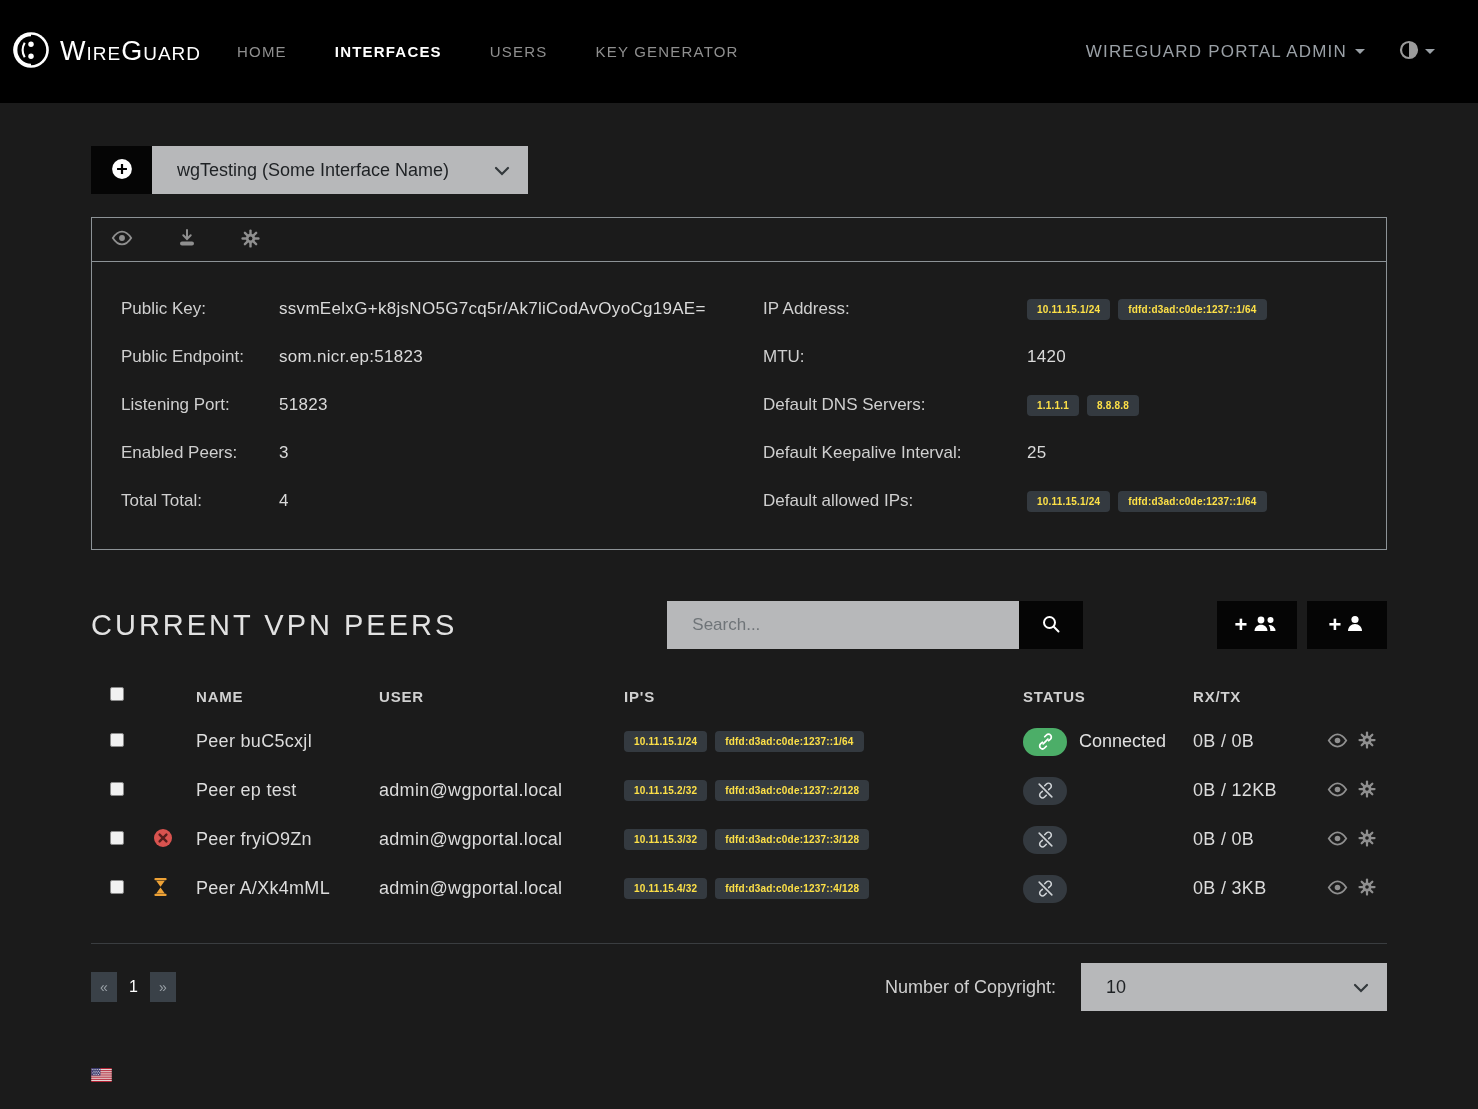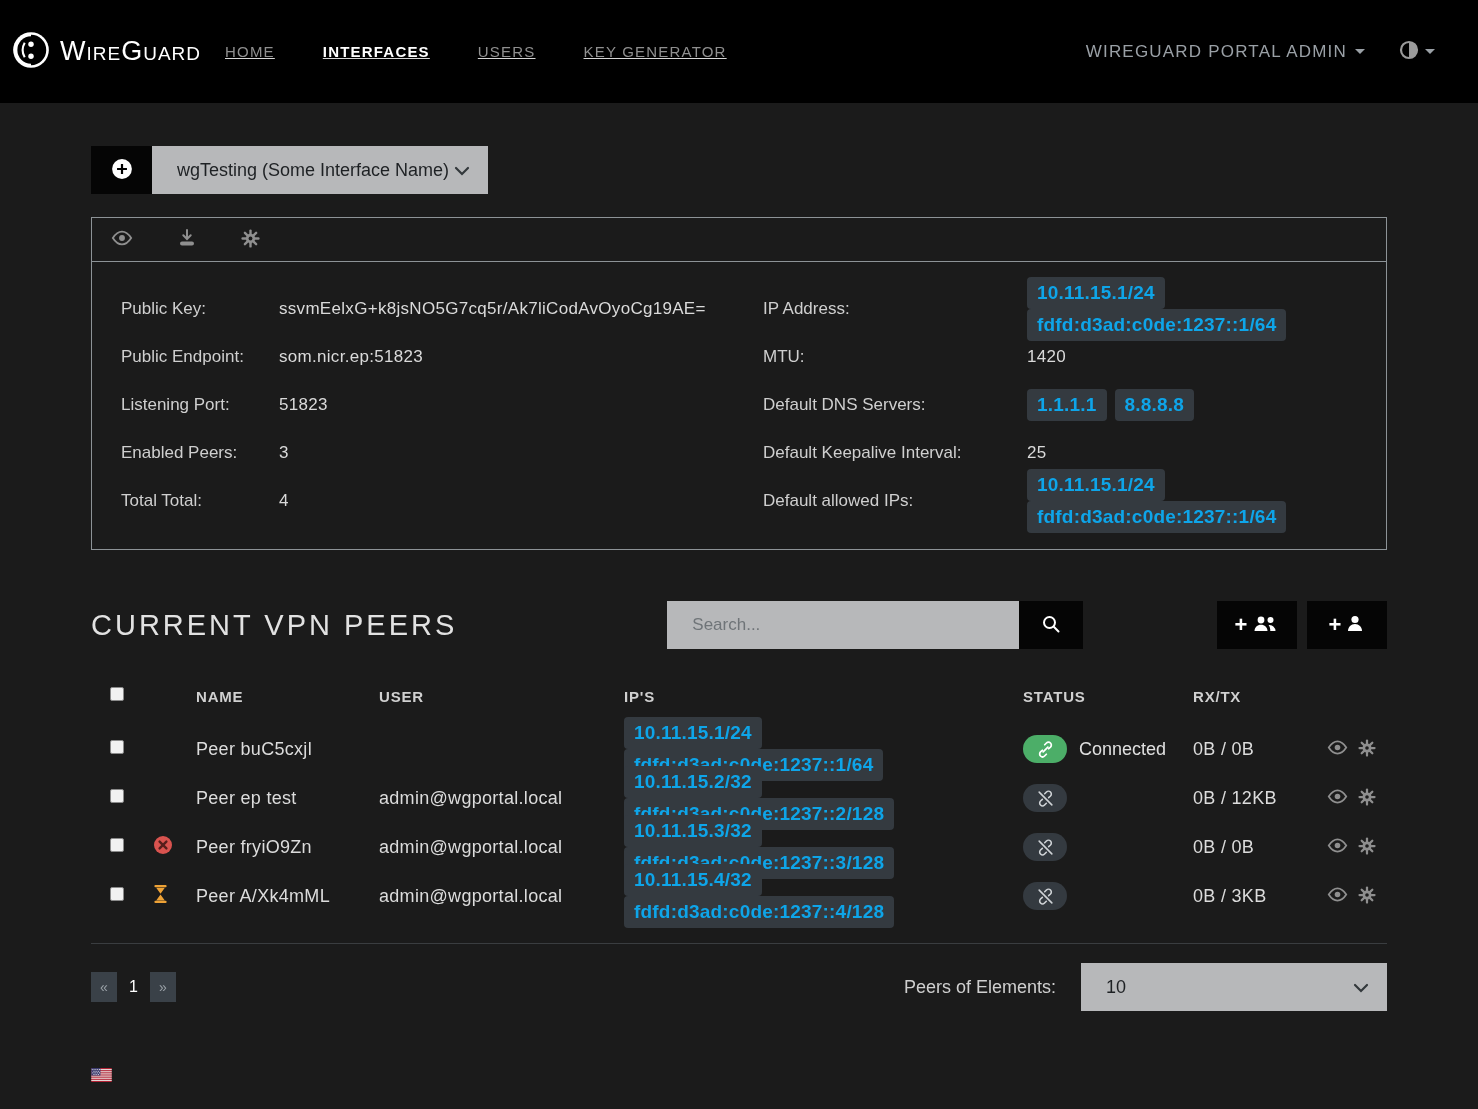--- a/index.html
+++ b/index.html
@@ -12,21 +12,21 @@
     overflow-x:hidden;
   }
   
   .navbar {
     height:103px; background:#000;
     display:flex; align-items:center;
     padding:0 43px 0 10px;
   }
   .brand { display:flex; align-items:center; gap:8px; cursor:pointer; }
   .brand-text { color:#fff; font-size:27px; letter-spacing:1px; font-variant:small-caps; font-weight:500; }
-  .nav-links { display:flex; align-items:flex-end; margin-left:24px; gap:48px;text-decoration:underline; }
+  .nav-links { display:flex; align-items:flex-end; margin-left:36px; gap:48px; }
   .nav-link { font-size:15px; letter-spacing:1.2px; color:#8f8f8f; cursor:pointer; font-weight:500; }
   .nav-link.active { color:#fff; font-weight:700; }
   .nav-right { margin-left:auto; display:flex; align-items:center; gap:34px; }
   .user-menu { display:flex; align-items:center; gap:8px; color:#9aa0a6; font-size:17px; letter-spacing:1.2px; cursor:pointer; }
   .caret { width:0; height:0; border-left:5px solid transparent; border-right:5px solid transparent; border-top:5px solid #9aa0a6; display:inline-block; }
   .theme-toggle { display:flex; align-items:center; gap:6px; cursor:pointer; }
 
   
   .main { width:1296px; margin:0 auto; }
 
@@ -36,43 +36,43 @@
   .btn-black {
     background:#050505; border:none; display:flex; align-items:center; justify-content:center;
     cursor:pointer; color:#fff;
   }
   .plus-btn { width:61px; height:48px; }
   .select {
     background:#b7b8ba; color:#1e2124; height:48px;
     display:flex; align-items:center; justify-content:space-between;
     padding:0 18px 0 25px; font-size:18px; cursor:pointer;
   }
-  .iface-select { width:336px;text-align:right; }
+  .iface-select { width:376px;text-align:right; }
 
   
   .card { margin-top:22px; border:1px solid #8d9397; }
   .card-header {
     height:44px; display:flex; align-items:center; justify-content:space-between;
     padding:0 16px 0 19px; border-bottom:1px solid #8d9397;
     font-size:17px; color:#dadada;
   }
   .card-header-icons { display:flex; align-items:center; gap:44px; padding-right:6px; }
   .icon-btn { background:none; border:none; padding:0; cursor:pointer; display:flex; align-items:center; }
   .card-body { display:flex; padding:23px 0 24px; }
   .detail-col { width:50%; }
   .detail-col.left { padding-left:29px; }
   .detail-col.right { padding-left:24px; }
   .detail-row { height:48px; display:flex; align-items:center; }
   .detail-label { font-size:17px; color:#cfcfcf; flex:0 0 auto; }
   .detail-col.left .detail-label { width:158px; }
   .detail-col.right .detail-label { width:264px; }
   .detail-value { font-size:17px; color:#dadada; letter-spacing:0.3px; }
   .badge {
-    display:inline-block; background:#343a40; color:#0ea5e9;
-    font-size:19px; font-weight:700; letter-spacing:0.2px;
+    display:inline-block; background:#343a40; color:#fde047;
+    font-size:10px; font-weight:700; letter-spacing:0.2px;
     padding:5px 10px; border-radius:4px; margin-right:8px; white-space:nowrap;
   }
 
   
   .peers-toolbar { margin-top:51px; display:flex; align-items:center; height:48px; }
   h2 { margin:0; font-size:29px; font-weight:400; letter-spacing:3px; color:#e2e2e2; }
   .search-group { display:flex; margin-left:210px; }
   .search-input {
     width:352px; height:48px; background:#b7b8ba; border:none;
     padding:0 16px 0 25px; font-size:17px; color:#7f1d1d;
@@ -536,21 +536,21 @@
       </div>
   </div>
 
   <div class="bottom-row">
     <div class="pagination">
       <button class="page-btn">«</button>
       <span class="page-current">1</span>
       <button class="page-btn">»</button>
     </div>
     <div class="elements-group">
-      <span class="elements-label">Peers of Elements:</span>
+      <span class="elements-label">Number of Copyright:</span>
       <div class="select elements-select">
         <span>10</span>
         <span>
           <svg width="16" height="10" viewBox="0 0 16 10">
               <path d="M2 2l6 6 6-6" fill="none" stroke="#33383c" stroke-width="2.2" stroke-linecap="round"></path>
             </svg>
         </span>
       </div>
     </div>
   </div>

